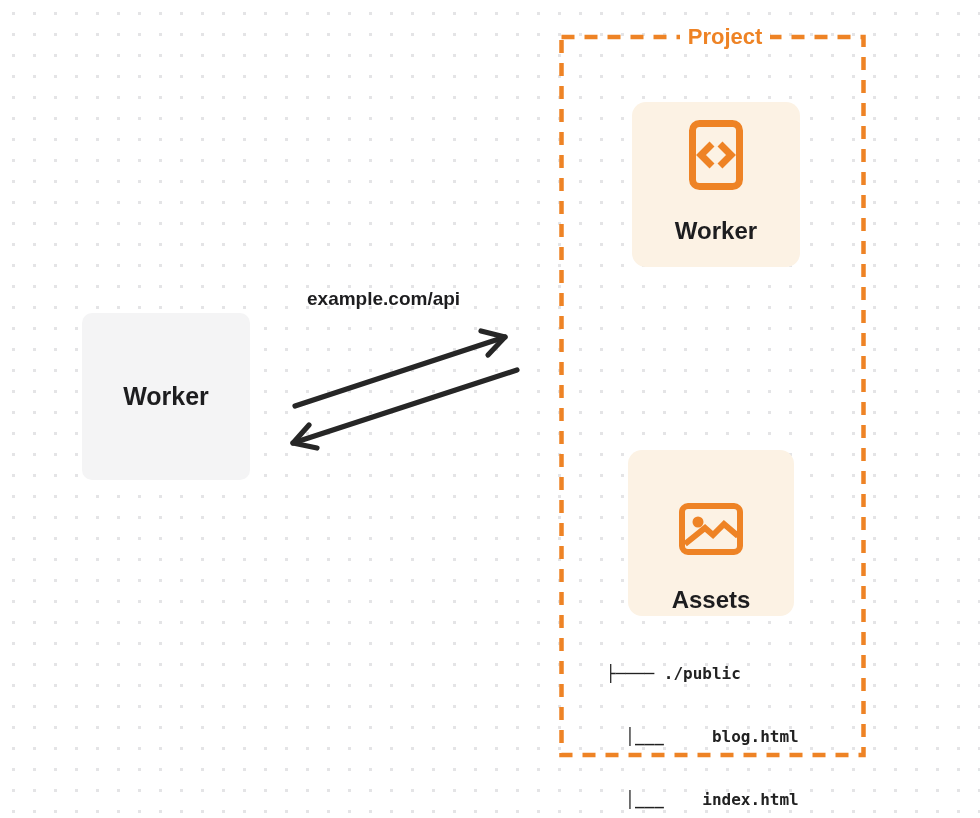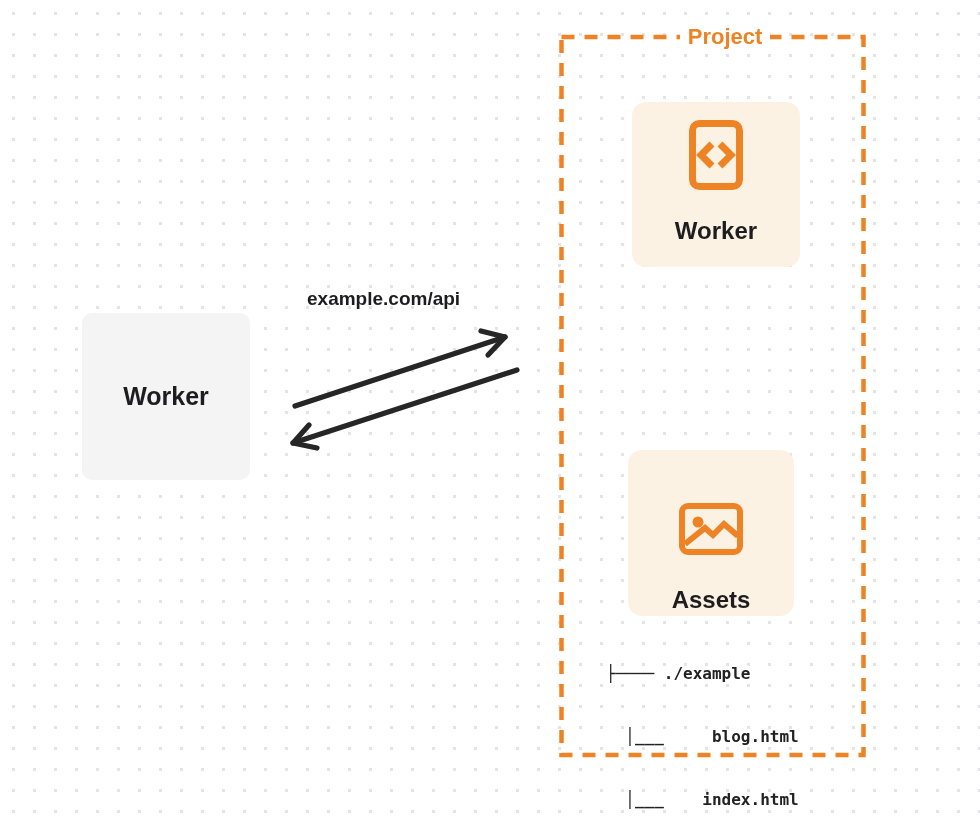--- a/index.html
+++ b/index.html
@@ -110,19 +110,19 @@
   <div class="card assets">
     <svg class="node-icon" width="64" height="52" viewBox="0 0 64 52">
       <rect class="icon-stroke" x="3" y="3" width="58" height="46" rx="6" stroke-width="6"></rect>
       <circle class="icon-fill" cx="19" cy="19" r="5.5"></circle>
       <path class="icon-stroke" d="M6 41 L26 25 L34 32 L45 21 L59 33" stroke-width="6"></path>
     </svg>
     <span class="node-label">Assets</span>
   </div>
 
   <div class="file-tree">
-    <div>├──── ./example</div>
+    <div>├──── ./public</div>
     <div>  │___     blog.html</div>
     <div>  │___    index.html</div>
     
   </div>
 
 </div>
 
 </body></html>

